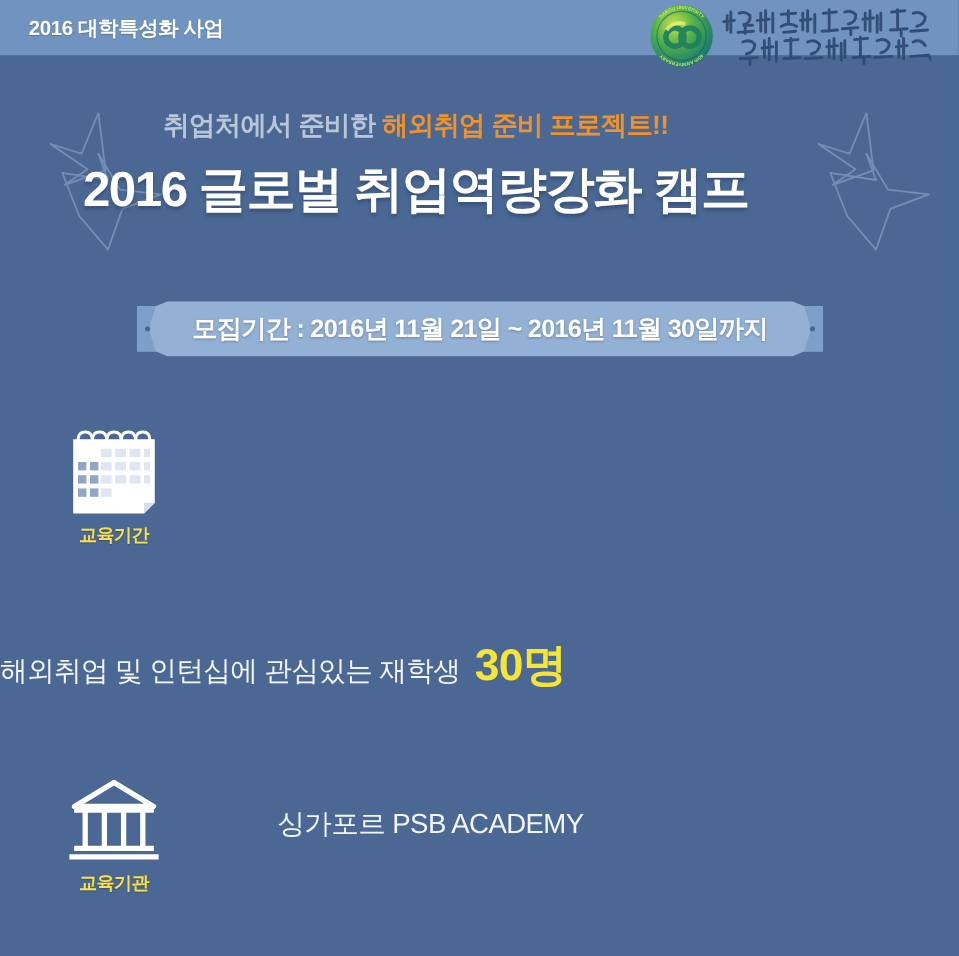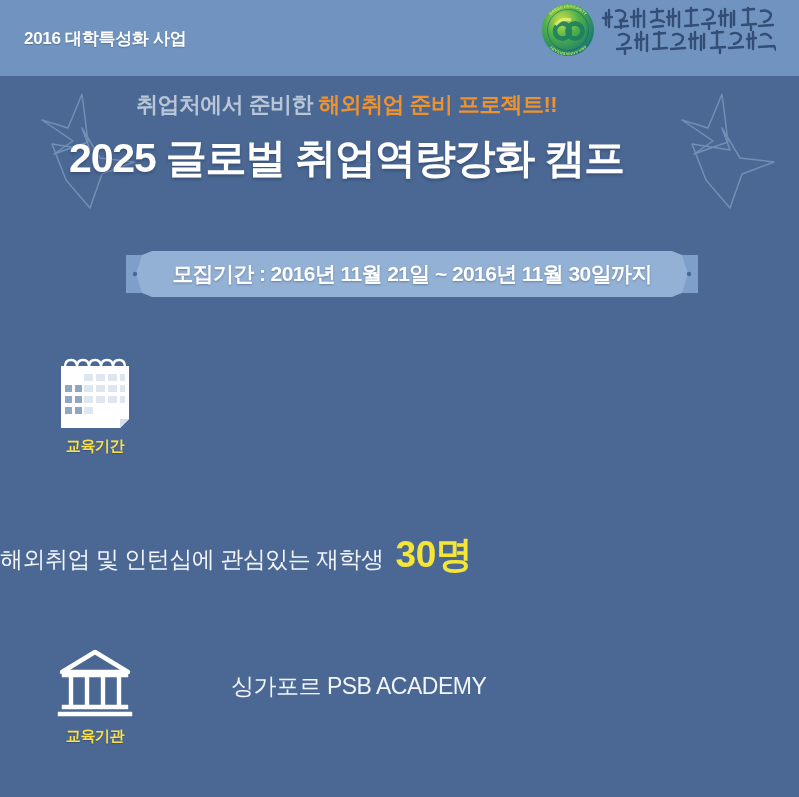--- a/index.html
+++ b/index.html
@@ -12,21 +12,21 @@
   }
   #poster {
     position:relative;
     width:799px; height:797px;
     background:#4a6893;
   }
 
   
   .header-bar {
     position:absolute; left:0; top:0;
-    width:799px; height:76px;
+    width:799px; height:46px;
     background:#7094bf;
     display:flex; align-items:center;
   }
   .header-title {
     margin-left:24px;
     color:#ffffff;
     font-size:17px;
     font-weight:bold;
     letter-spacing:-0.3px;
     text-shadow:0 1px 1px rgba(40,60,90,.35);
@@ -65,21 +65,21 @@
   .main-title {
     margin-top:10px;
     color:#ffffff;
     font-size:41px; font-weight:bold;
     line-height:52px; letter-spacing:-1.2px;
     text-shadow:0 2px 3px rgba(30,48,78,.4);
   }
 
   
   .ribbon {
-    position:absolute; left:126px; top:251px;
+    position:absolute; left:114px; top:251px;
     width:572px; height:46px;border-radius:15px;
   }
   .ribbon .shape { position:absolute; inset:0; }
   .ribbon .shape svg { display:block; width:572px; height:46px; }
   .ribbon .ribbon-text {
     position:absolute; inset:0;
     display:flex; align-items:center; justify-content:center;
     color:#ffffff; font-size:21px; font-weight:bold;
     letter-spacing:-0.6px;
     text-shadow:0 1px 2px rgba(40,60,95,.4);
@@ -194,21 +194,21 @@
         <path d="M62 10 L48 44 L22 36 L53 57 L34 70 L68 58 L62 10"></path>
         <path d="M46 96 L32 60 L70 66 L62 44 L80 74 L114 78 L82 90 L70 124 L46 96"></path>
       </g>
     </svg>
   </div>
 
   <div class="title-block">
     <div class="subtitle">
       <span class="sub-plain">취업처에서 준비한 </span><span class="sub-accent">해외취업 준비 프로젝트!!</span>
     </div>
-    <div class="main-title">2025 글로벌 취업역량강화 캠프</div>
+    <div class="main-title">2016 글로벌 취업역량강화 캠프</div>
   </div>
 
   <div class="ribbon">
     <div class="shape">
       <svg viewBox="0 0 572 46" xmlns="http://www.w3.org/2000/svg">
         <path d="M0 4 L16 4 L26 0 L546 0 L556 4 L572 4 L572 42 L556 42 L546 46 L26 46 L16 42 L0 42 Z" fill="#93b1d4"></path>
         <path d="M0 4 L16 4 L10 23 L16 42 L0 42 Z" fill="#7e9fc9"></path>
         <path d="M572 4 L556 4 L562 23 L556 42 L572 42 Z" fill="#7e9fc9"></path>
         <circle cx="9" cy="23" r="2.2" fill="#4a6893"></circle>
         <circle cx="563" cy="23" r="2.2" fill="#4a6893"></circle>

